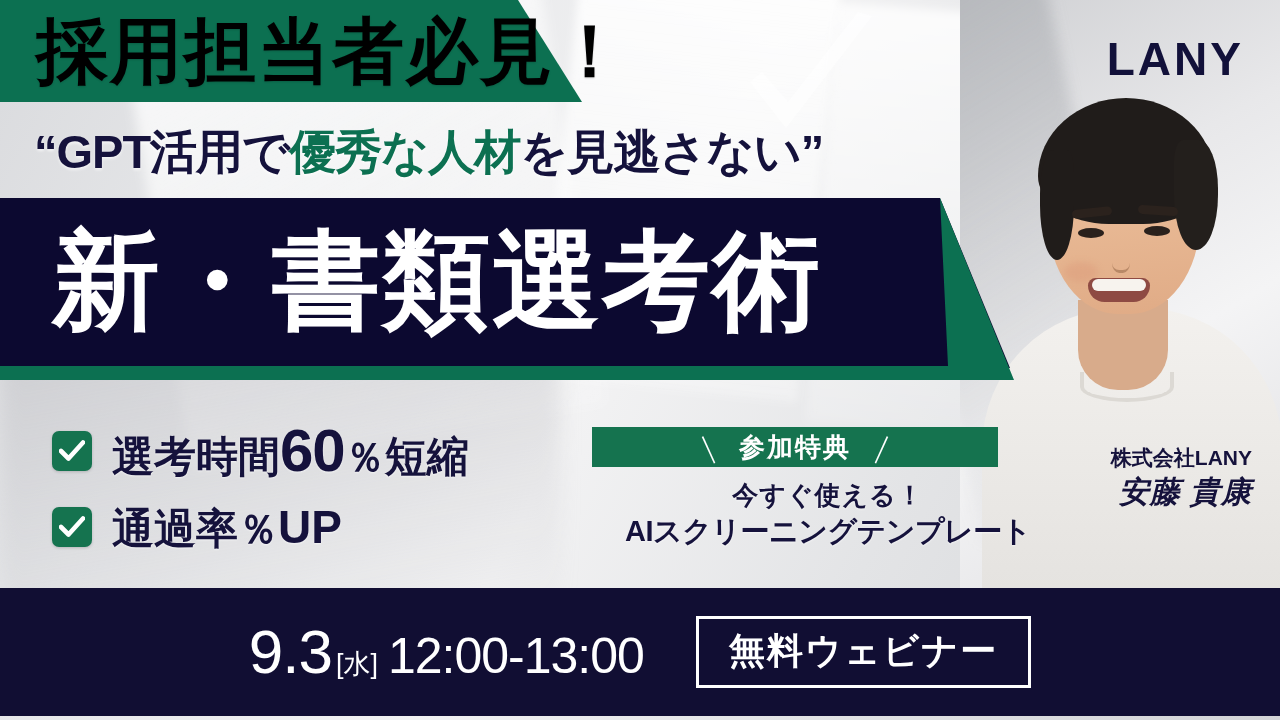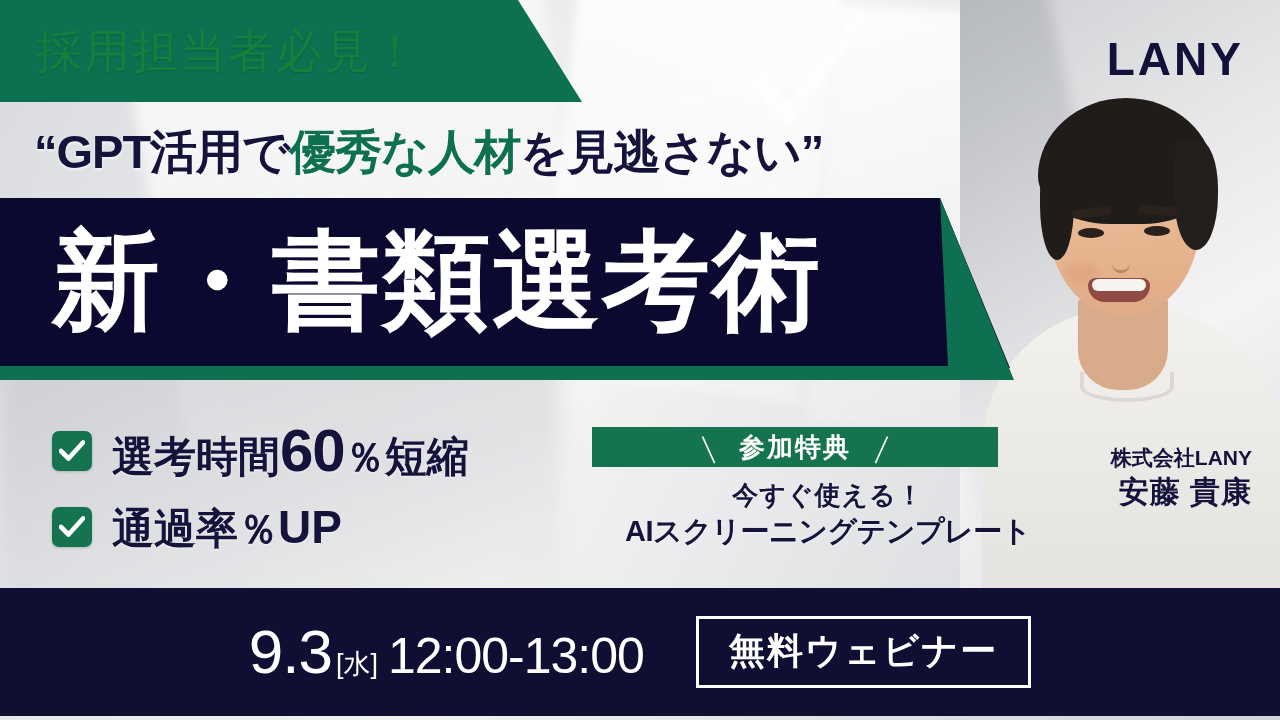--- a/index.html
+++ b/index.html
@@ -196,23 +196,23 @@
   .ribbon {
     position: absolute;
     left: 0; top: 0;
     width: 582px; height: 102px;
     background: #0c7051;
     clip-path: polygon(0 0, 518px 0, 582px 102px, 0 102px);
   }
   .ribbon-text {
     position: absolute;
     left: 36px; top: 18px;
-    color: #15803d;
-    font-size: 46px;
-    font-weight: 400;
+    color: #000000;
+    font-size: 72px;
+    font-weight: 700;
     letter-spacing: 2px;
     line-height: 66px;
     white-space: nowrap;
     text-shadow: 0 1px 2px rgba(0,0,0,.15);
   }
 
   
   .logo {
     position: absolute;
     right: 36px; top: 32px;
@@ -344,21 +344,21 @@
   .speaker {
     position: absolute;
     right: 28px; top: 444px;
     z-index: 4;
     text-align: right;
     color: #15123c;
     font-weight: 700;
   }
   .sp-company { font-size: 21px; line-height: 28px; letter-spacing: 0px; }
   .sp-role    { font-size: 21px; line-height: 28px; }
-  .sp-name    { font-size: 30px; line-height: 40px; letter-spacing: 1px; }
+  .sp-name    { font-size: 30px; line-height: 40px; letter-spacing: 1px; font-style: italic; }
 
   
   .bottom-bar {
     position: absolute;
     left: 0; top: 588px;
     width: 1280px; height: 128px;
     background: #110e33;
     z-index: 5;
   }
   .bottom-inner {

